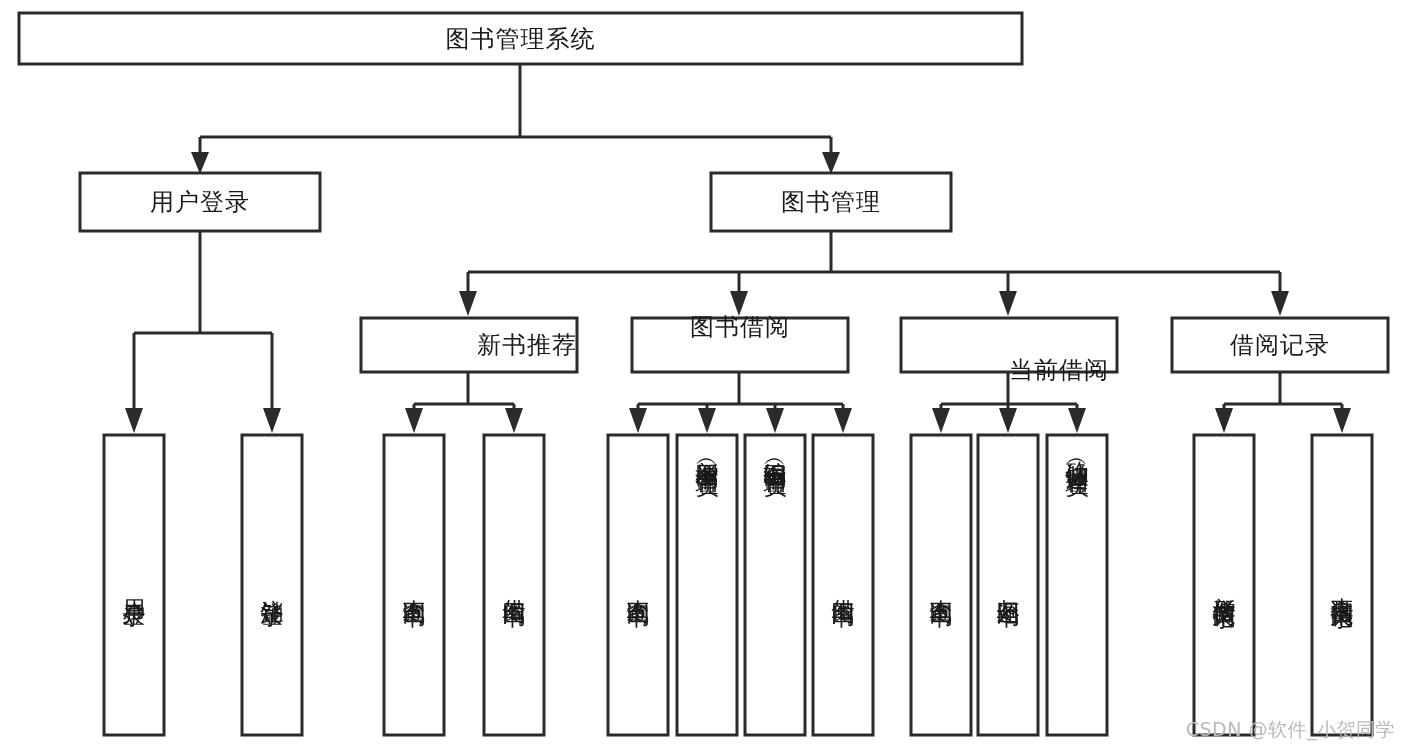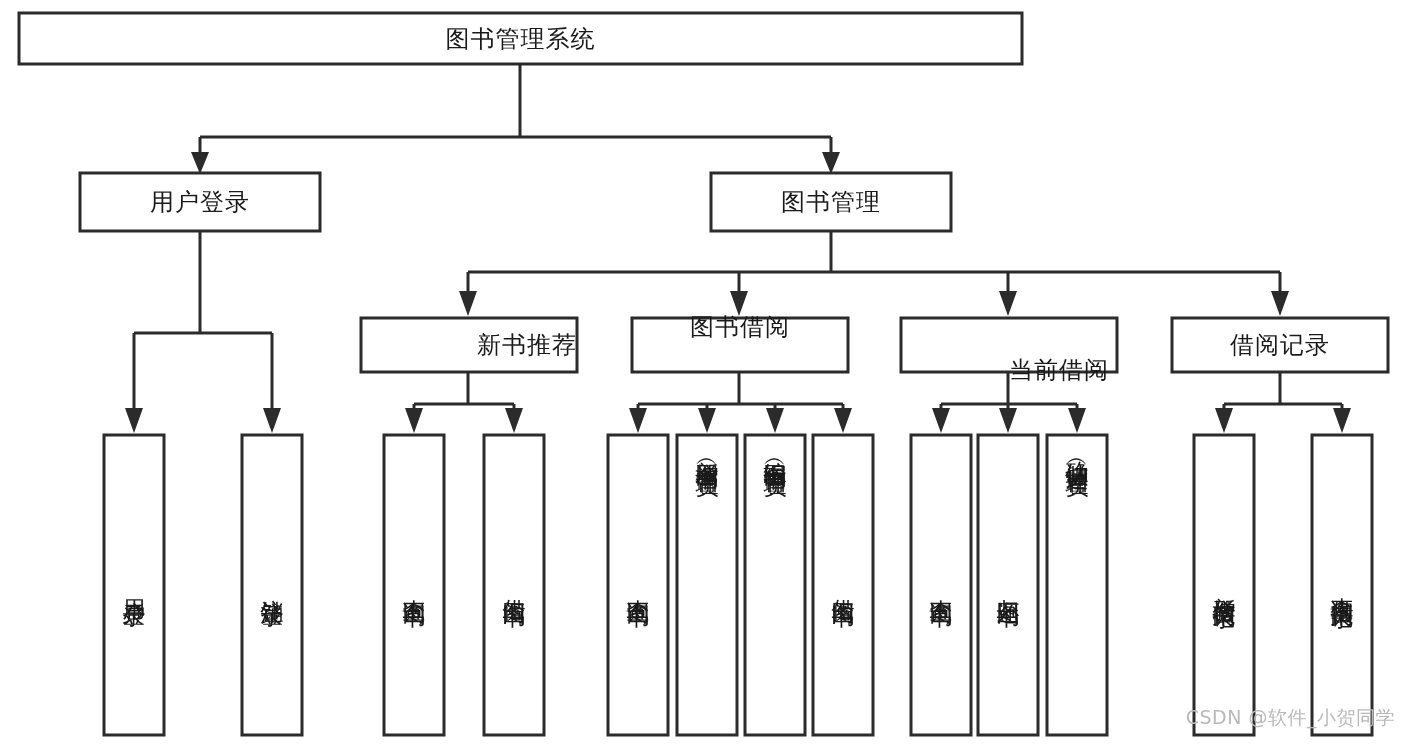--- a/index.html
+++ b/index.html
@@ -71,21 +71,21 @@
   .hlabel-text {
     font-family: "DejaVu Sans", "Liberation Sans", sans-serif;
     font-size: 24px;
     color: #1a1a1a;
     white-space: nowrap;
     letter-spacing: 1px;
   }
   #watermark {
     position: absolute;
     right: 10px;
-    bottom: 16px;
+    bottom: 4px;
     font-family: "DejaVu Sans", "Liberation Sans", sans-serif;
     font-size: 19px;
     color: #b9b9b9;
     white-space: nowrap;
     letter-spacing: 0.5px;
   }
 </style>
 </head>
 <body>
 

